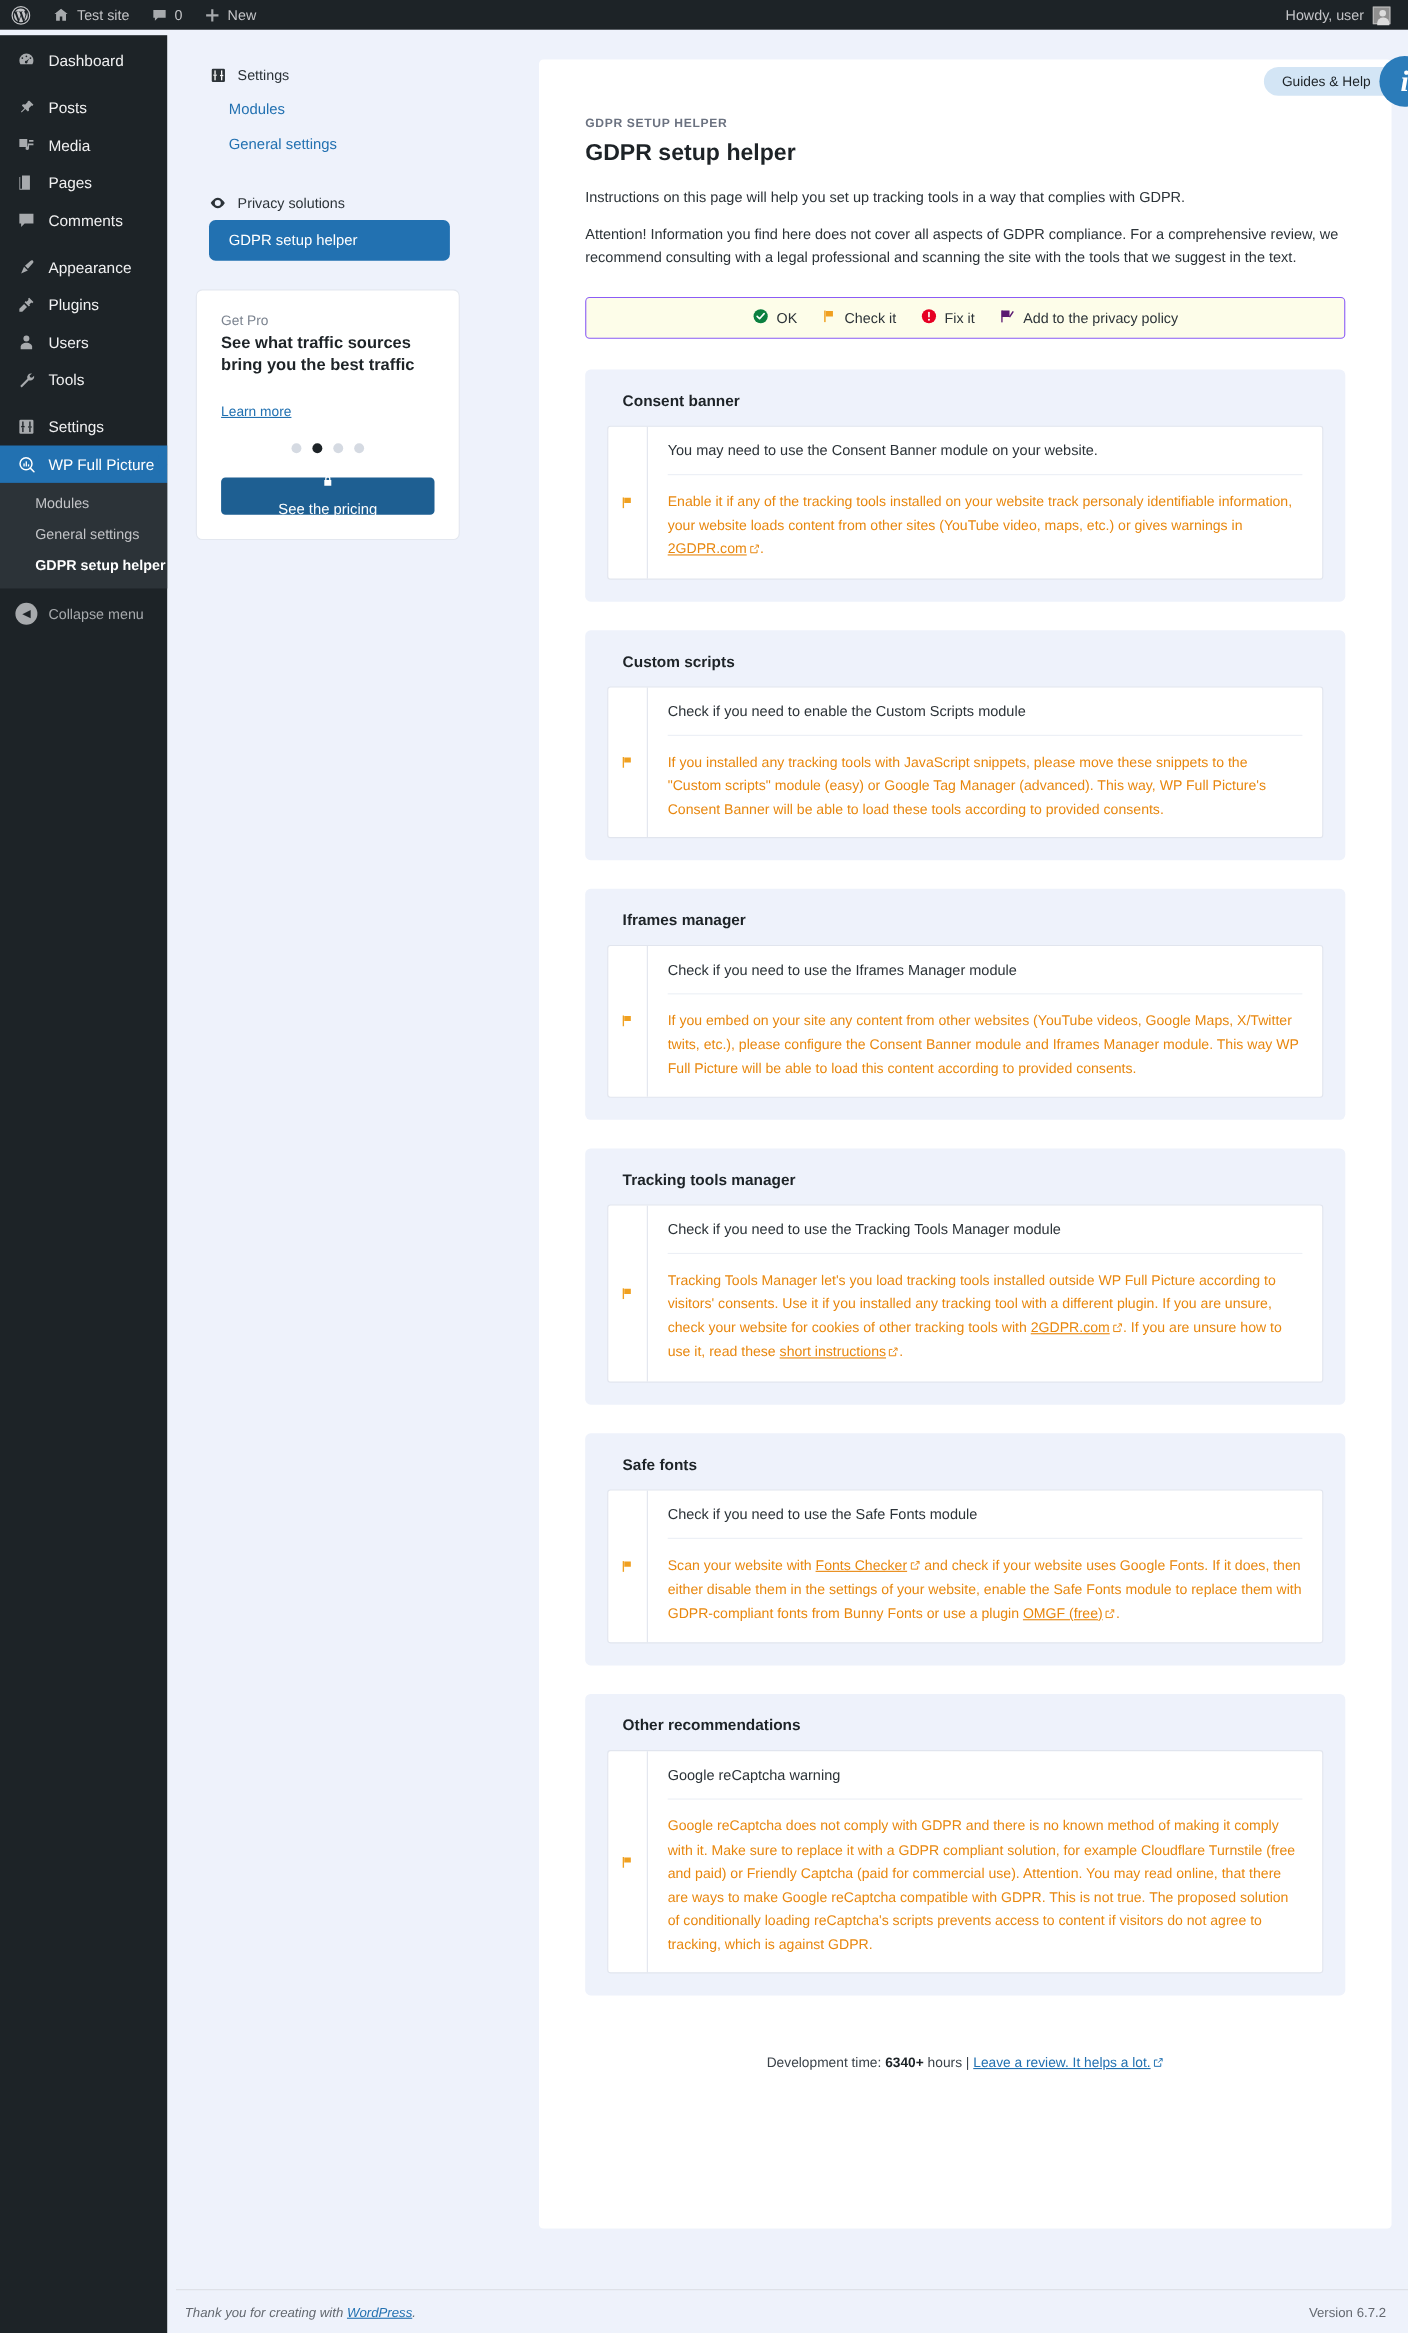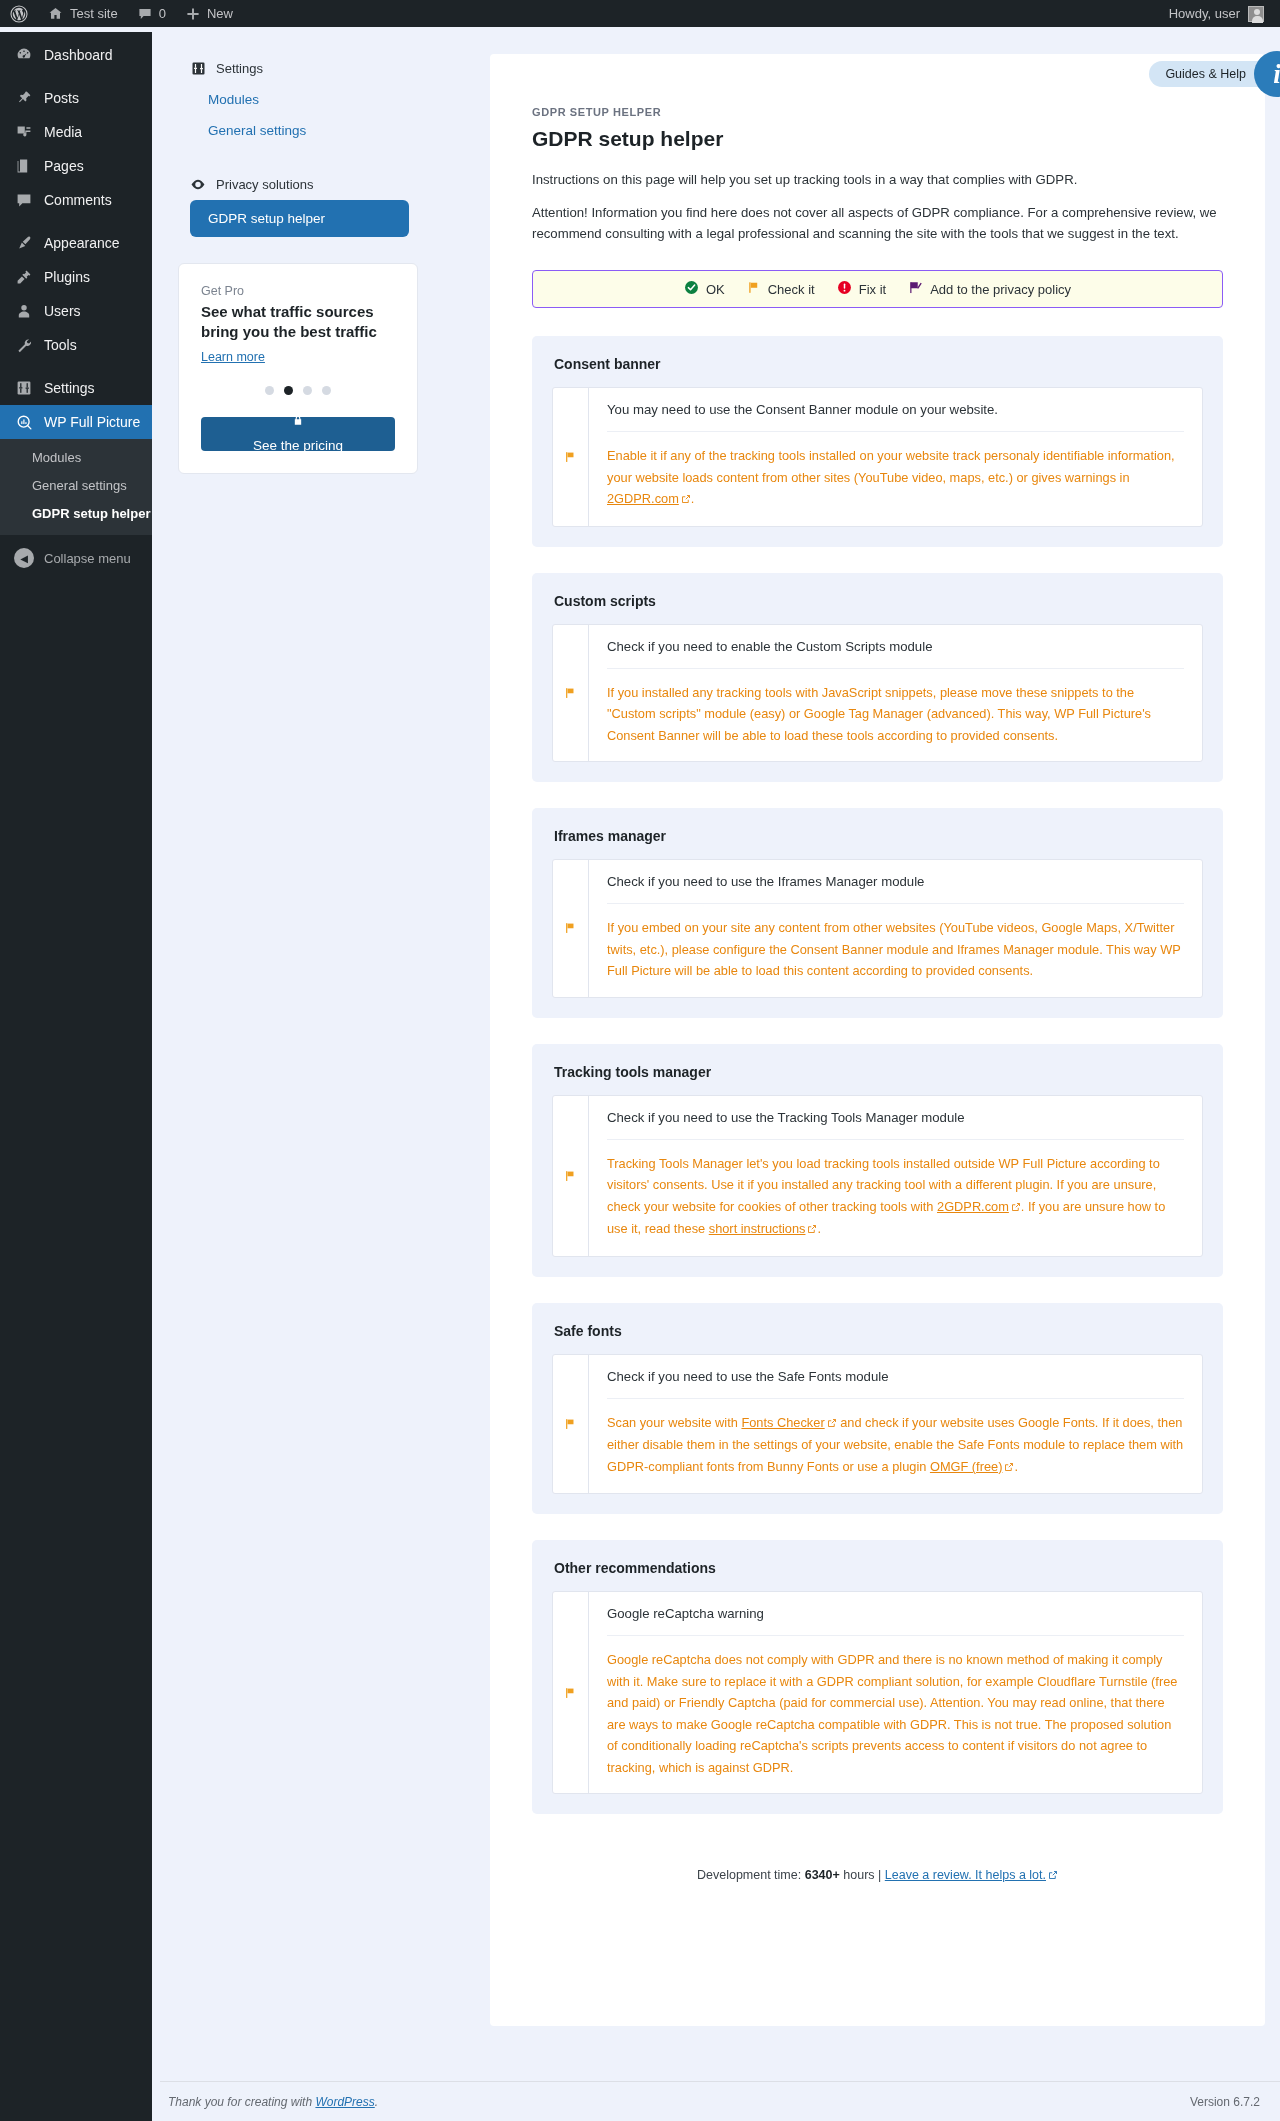--- a/index.html
+++ b/index.html
@@ -82,21 +82,21 @@
   .pill-active{
     display:block; background:#2271b1; color:#fff; font-size:13.5px;
     border-radius:6px; padding:11px 0 11px 18px; margin:6px 0 0 12px;
     width:219px;
   }
   .promo{
     margin-top:26px; background:#fff; border:1px solid #e3e7ef; border-radius:6px;
     width:240px; padding:20px 22px 22px 22px;
   }
   .promo .p-label{ color:#7c8490; font-size:12.5px; margin-bottom:4px;}
-  .promo .p-title{ font-size:15px; font-weight:bold; color:#1d2327; line-height:1.33; margin-bottom:7px;}
+  .promo .p-title{ font-size:15px; font-weight:bold; color:#1d2327; line-height:1.33; margin-bottom:24px;}
   .promo .p-link{ color:#2271b1; font-size:12.5px; }
   .dots{ display:flex; gap:10px; justify-content:center; margin:22px 0 22px 0;}
   .dot{ width:9px;height:9px;border-radius:50%;background:#d5dae2;}
   .dot.on{ background:#1d2327;}
   .promo-btn{
     display:flex;align-items:center;justify-content:center;gap:8px;
     background:#1e5f92; color:#fff; border-radius:4px; height:34px; font-size:13.5px;flex-direction:column;
   }
 
   
@@ -125,21 +125,21 @@
   .legend{
     border:1px solid #8b5cf6; background:#fdfde9; border-radius:4px;
     display:flex; align-items:center; justify-content:center; gap:22px;
     height:38px; font-size:13px; color:#2c3338; margin-bottom:28px;
   }
   .legend .li{ display:flex; align-items:center; gap:7px;}
 
   .section{
     background:#eef2fb; border-radius:5px; padding:20px 20px 20px 20px; margin-bottom:26px;
   }
-  .section h2{ font-size:14px; font-weight:bold; margin:0 0 15px 2px; color:#1d2327;}
+  .section h2{ font-size:14px; font-weight:bold; margin:0 0 15px 14px; color:#1d2327;}
   .rowbox{ display:flex; border:1px solid #e1e5ee; background:#fff; border-radius:3px; }
   .rowbox .flagcell{
     width:36px; min-width:36px; border-right:1px solid #e1e5ee;
     display:flex; align-items:center; justify-content:center;
   }
   .rowbox .bodycell{ flex:1; padding:0 18px; }
   .rb-title{ font-size:13.2px; color:#2c3338; padding:14px 0 14px 0; border-bottom:1px solid #eceff5;}
   .rb-desc{ font-size:12.8px; color:#e8870e; line-height:1.68; padding:13px 0 15px 0;}
   .rb-desc a{ color:#e8870e; text-decoration:underline;}
   .ext{ display:inline-block; vertical-align:-1px; margin-left:2px;}

